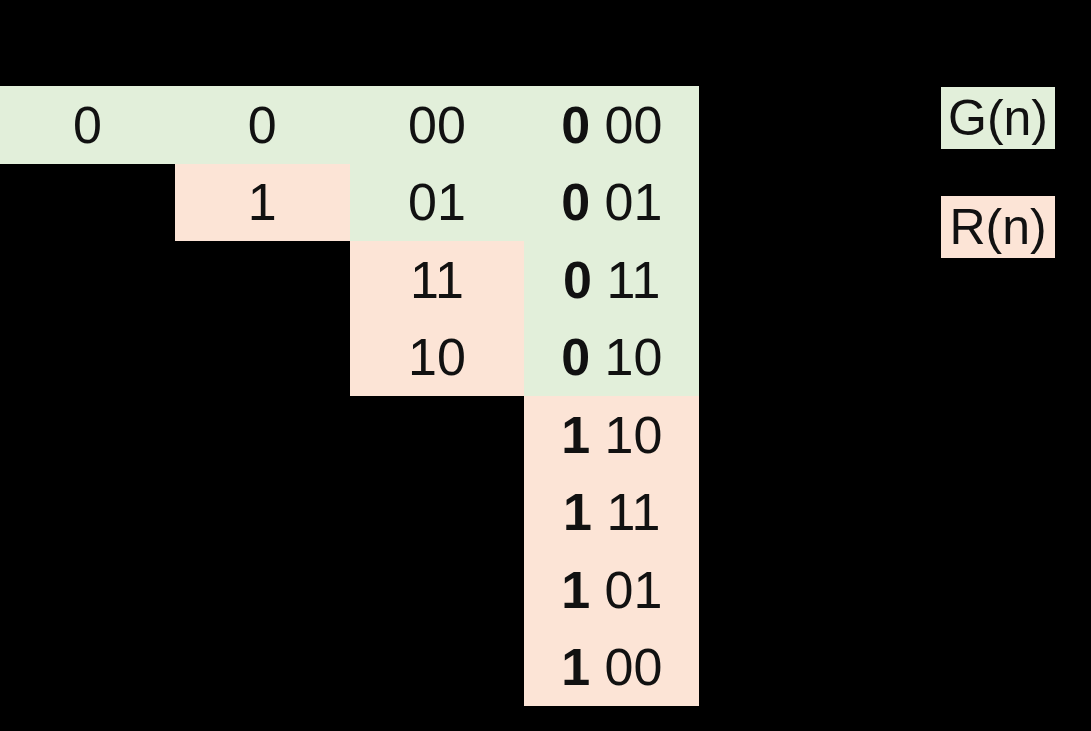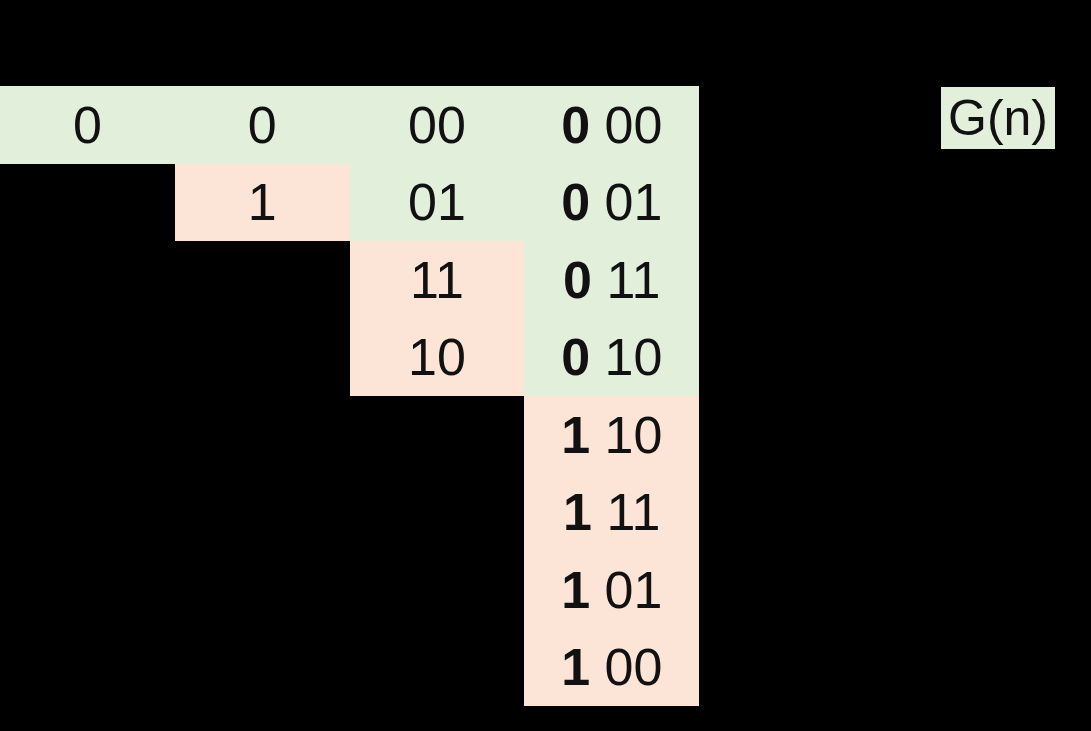--- a/index.html
+++ b/index.html
@@ -69,14 +69,17 @@
       <div class="cell pink" style="grid-area: 5 / 4;"><b>1</b><span> 10</span></div>
       <div class="cell pink" style="grid-area: 6 / 4;"><b>1</b><span> 11</span></div>
       <div class="cell pink" style="grid-area: 7 / 4;"><b>1</b><span> 01</span></div>
       <div class="cell pink" style="grid-area: 8 / 4;"><b>1</b><span> 00</span></div>
     </div>
 
   <div class="legend-box legend-gn green">
     <span>G(n)</span>
   </div>
 
+  <div class="legend-box legend-rn pink">
+    <span>R(n)</span>
+  </div>
 
 </div>
 
 </body></html>

